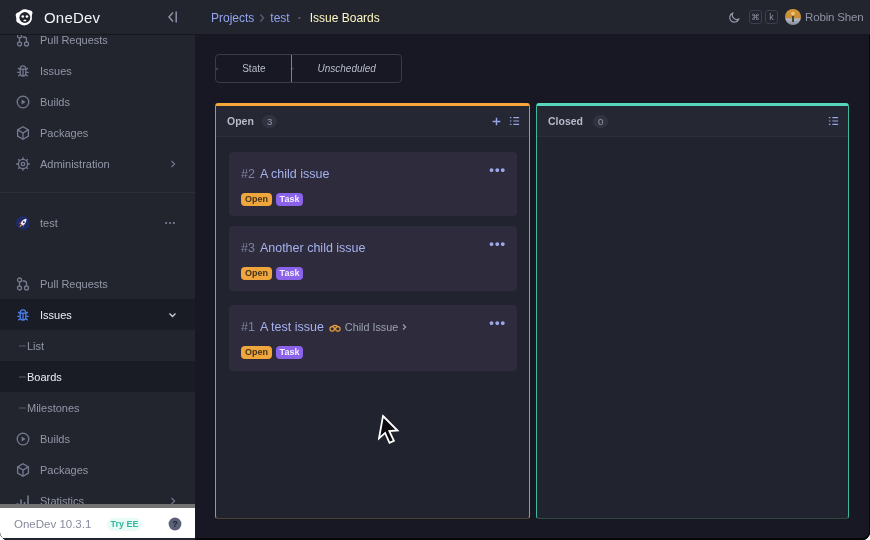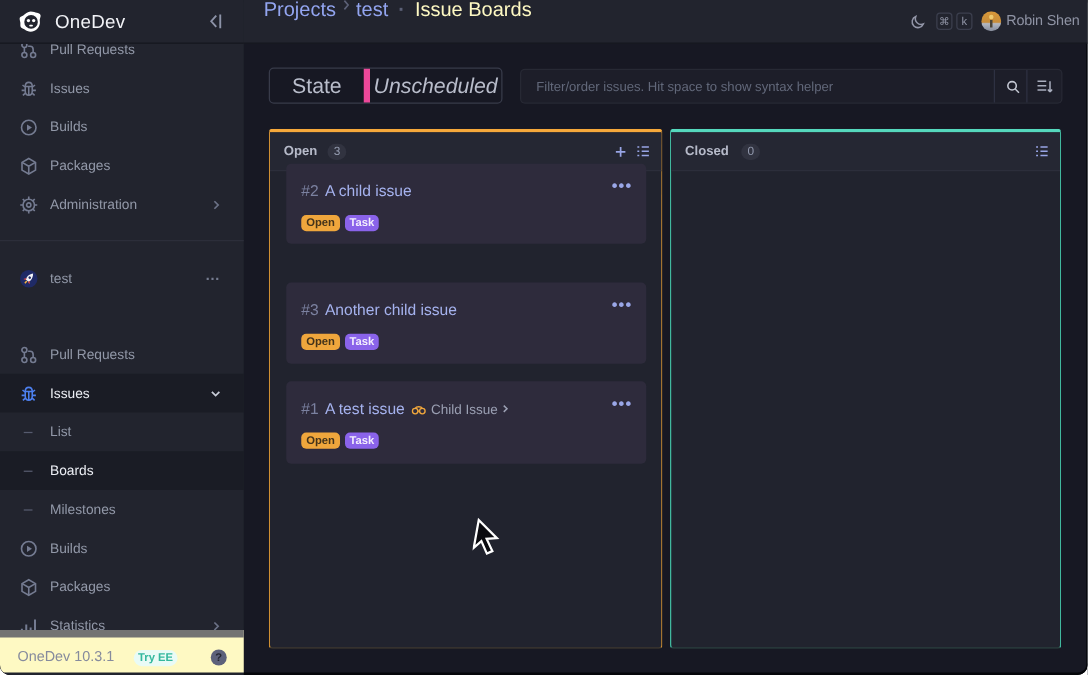--- a/index.html
+++ b/index.html
@@ -9,32 +9,32 @@
 .abs{position:absolute}
 
 .side{position:absolute;left:0;top:0;width:195px;height:540px;background:#22242e}
 .brand{position:absolute;left:0;top:0;width:195px;height:35px;background:#22242e;border-bottom:1px solid #15161e;z-index:5}
 .brandname{position:absolute;left:44px;top:9px;font-size:15px;font-weight:normal;color:#f2f3f7;letter-spacing:.2px}
 .mi{position:absolute;left:0;width:195px;height:31px}
 .mi .lbl{position:absolute;left:40px;top:50%;transform:translateY(-50%);font-size:11px;color:#9298a8}
 .mi .ico{position:absolute;left:15px;top:50%;transform:translateY(-50%);width:16px;height:16px}
 .mi.dark{background:#1a1c25}
 .mi .lbl.w{color:#eceef4}
-.sub .lbl{left:40px}
+.sub .lbl{left:27px}
 .dash{position:absolute;left:19px;top:50%;width:7px;height:0;border-top:1.6px solid #565b6e;transform:translateY(-50%)}
 .chev{position:absolute;right:18px;top:50%;transform:translateY(-50%)}
 .divider{position:absolute;left:0;width:195px;border-top:1px solid #2c2e3a}
-.sfoot{position:absolute;left:0;top:504px;width:195px;height:34px;background:#fef9c3;border-top:6px solid #737373;z-index:6}
+.sfoot{position:absolute;left:0;top:504px;width:195px;height:34px;background:#ffffff;border-top:4px solid #737373;z-index:6}
 
 .top{position:absolute;left:195px;top:0;width:675px;height:35px;background:#22242e;border-bottom:1px solid #15161e}
-.crumb{position:absolute;left:16px;top:0;height:35px;display:flex;align-items:flex-start;font-size:16px}
+.crumb{position:absolute;left:16px;top:0;height:35px;display:flex;align-items:center;font-size:12px}
 
 .btngroup{position:absolute;left:215px;top:54px;height:29px;display:flex;border:1px solid #383b4a;border-radius:4px}
-.tbtn{display:flex;align-items:center;justify-content:center;font-size:17px;color:#b9bdcb;gap:24px}
-.tbtn+.tbtn{border-left:5px solid #ec4899}
+.tbtn{display:flex;align-items:center;justify-content:center;font-size:10px;color:#b9bdcb;gap:24px}
+.tbtn+.tbtn{border-left:1px solid #ec4899}
 .filter{position:absolute;left:416px;top:55px;width:434px;height:28px;border:1px solid #31344080;background:#1d1e29;border-radius:4px}
 .filter .ph{position:absolute;left:12px;top:8px;font-size:10.5px;color:#62687a}
 
 .col{position:absolute;top:103px;height:416px;background:#21232e}
 .col .chead{position:absolute;left:0;top:0;right:0;height:31px;background:#252733;border-bottom:1px solid #2c2e3b}
 .ctitle{position:absolute;left:11px;top:9px;font-size:10.5px;font-weight:bold;color:#b6bac9}
 .cnt{position:absolute;top:9px;height:13px;padding:0 5px;background:#313340;border-radius:7px;font-size:9.5px;color:#939aae;line-height:13px}
 .card{position:absolute;left:13px;width:288px;background:#2e2b3c;border-radius:4px}
 .cardtitle{position:absolute;left:12px;top:15px;font-size:12.5px}
 .num{color:#7b81a0}
@@ -234,45 +234,33 @@
     <svg width="11" height="12" viewBox="0 0 12 13" fill="none" stroke="#9ba0b2" stroke-width="1.1">
           <path d="M6 1v11"></path>
           <path d="M2 3.4h6.6l1.9 1.3-1.9 1.3H2z" fill="#9ba0b2" stroke="none"></path>
         </svg>
     <span style="font-style:italic">Unscheduled</span>
     <svg width="8" height="8" viewBox="0 0 8 8" fill="none" stroke="#9ba0b2" stroke-width="1.3">
           <path d="M1 2.5l3 3 3-3"></path>
         </svg>
   </div>
 </div>
-<div class="filter">
-  <div class="ph">Filter/order issues. Hit space to show syntax helper</div>
-  <svg class="abs" style="left:388px;top:8px" width="11" height="11" viewBox="0 0 13 13" fill="none" stroke="#c3c7d2" stroke-width="1.5">
-        <circle cx="5.5" cy="5.5" r="4"></circle>
-        <path d="M8.5 8.5L12 12"></path>
-      </svg>
-  <div class="abs" style="left:378px;top:0;width:0;height:26px;border-left:1px solid #2e3142"></div>
-      <div class="abs" style="left:404px;top:0;width:0;height:26px;border-left:1px solid #2e3142"></div>
-  <svg class="abs" style="left:412px;top:7px" width="14" height="13" viewBox="0 0 14 13" fill="none" stroke="#a9aebe" stroke-width="1.2">
-        <path d="M1 2h7M1 5.5h7M1 9h7M11 2v8.5M11 10.5L9.3 8.6M11 10.5l1.7-1.9"></path>
-      </svg>
-</div>
 
 <div class="col" style="left:215px;width:315px;border:1px solid #cf8f33;border-top:3px solid #f6a83b;border-bottom:1px solid #4a4130;border-radius:3px">
   <div class="chead">
     <div class="ctitle">Open</div>
     <div class="cnt" style="left:46px">3</div>
     <svg class="abs" style="right:28px;top:11px" width="9" height="9" viewBox="0 0 13 13" fill="none" stroke="#98a5e6" stroke-width="2">
           <path d="M6.5 1v11M1 6.5h11"></path>
         </svg>
     <svg class="abs" style="right:8px;top:10px" width="13" height="10" viewBox="0 0 14 13" fill="none" stroke="#98a5e6" stroke-width="1.6">
           <path d="M1 2h2M1 6.5h2M1 11h2M5.5 2H13M5.5 6.5H13M5.5 11H13"></path>
         </svg>
   </div>
-  <div class="card" style="top:25px;height:64px">
+  <div class="card" style="top:46px;height:64px">
     <div class="cardtitle"><span class="num" style="margin-right:5px">#2</span><span class="ctext">A child issue</span></div>
     <div class="dots">•••</div>
     <div class="badge bopen">Open</div>
     <div class="badge btask" style="left:47px;width:27px">Task</div>
   </div>
   <div class="card" style="top:120px;height:65px">
     <div class="cardtitle"><span class="num" style="margin-right:5px">#3</span><span class="ctext">Another child issue</span></div>
     <div class="dots">•••</div>
     <div class="badge bopen">Open</div>
     <div class="badge btask" style="left:47px;width:27px">Task</div>

